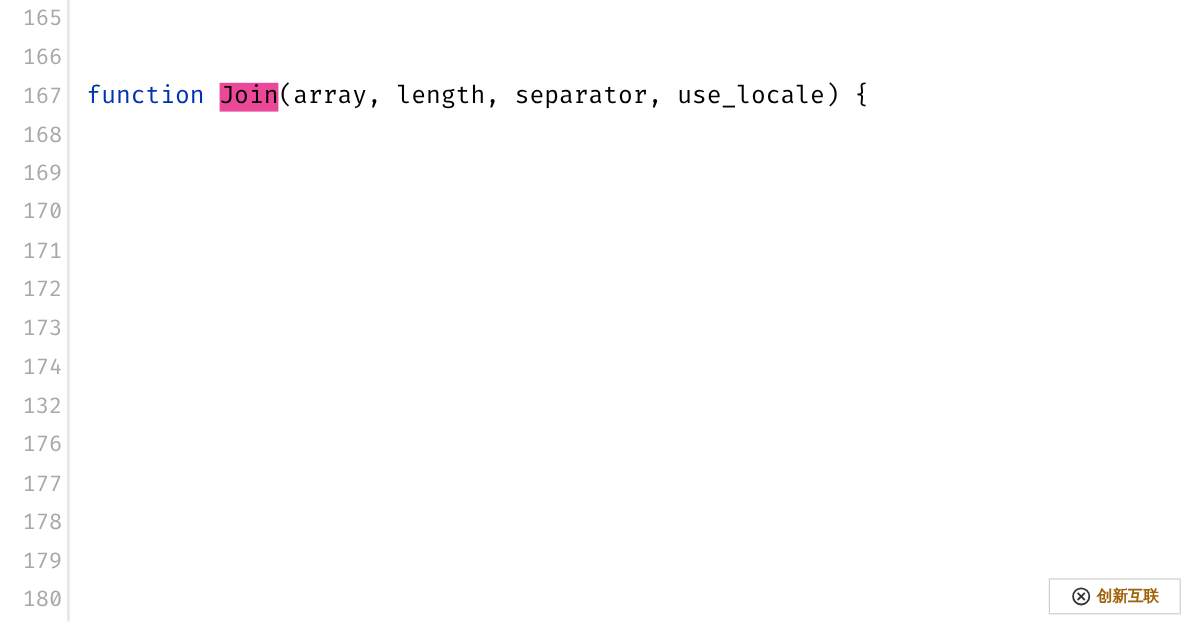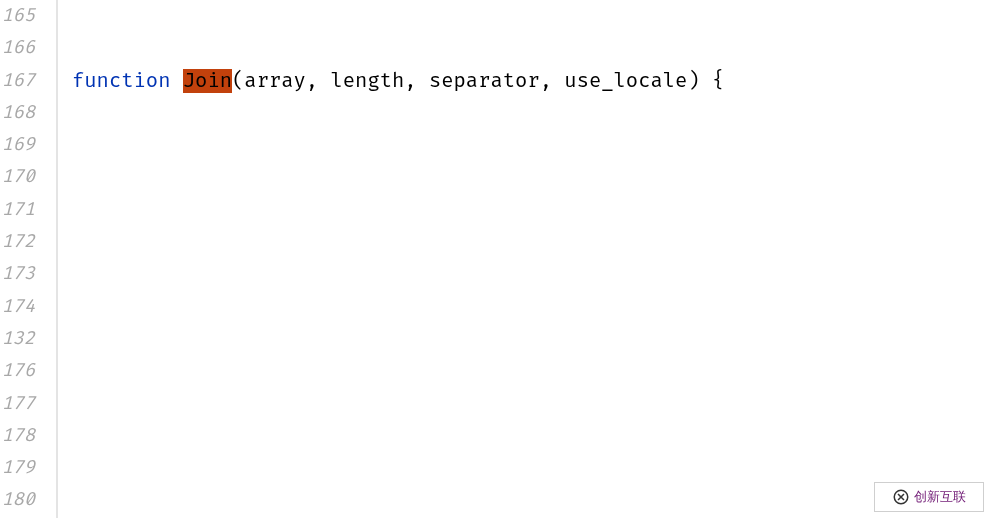--- a/index.html
+++ b/index.html
@@ -11,58 +11,58 @@
     color: #000000;
     position: relative;
   }
   .editor {
     display: flex;
     height: 100%;
   }
   .gutter {
     width: 56px;
     text-align: right;
-    padding-right: 21px;
+    padding-right: 4px;
     color: #a8a8a8;
     font-size: 18px;
     user-select: none;
     background: #ffffff;
-    font-style: italic;
   }
   .gutter .ln { height: 32.3px; line-height: 32.3px; position: relative; }
   .gutter-border {
     width: 2px;
     background: #e4e4e4;
   }
   .code {
     padding-left: 14px;
     white-space: pre;
   }
   .code .row { height: 32.3px; line-height: 32.3px; }
 
   .kw   { color: #0033b3; text-align: center; }        
   .num  { color: #1750eb; }        
   .str  { color: #067d17; }
-  .hl   { background: #c2410c; }
+  .hl   { background: #ec4899; }
 
   .watermark {
     position: absolute;
     right: 6px;
     bottom: 6px;
     width: 110px;
     height: 30px;
     background: #ffffff;
     border: 1px solid #cfcfcf;
     display: flex;
     align-items: center;
     justify-content: center;
     gap: 4px;
     font-family: "PingFang SC","Microsoft YaHei",sans-serif;
     font-size: 13px;
-    color: #701a75;
+    color: #a16207;
+    font-weight: bold;
   }
   .watermark svg { width: 18px; height: 18px; }
 </style>
 </head>
 <body>
 
 <div class="editor">
 
   <div class="gutter">
     <div class="ln">165</div>

